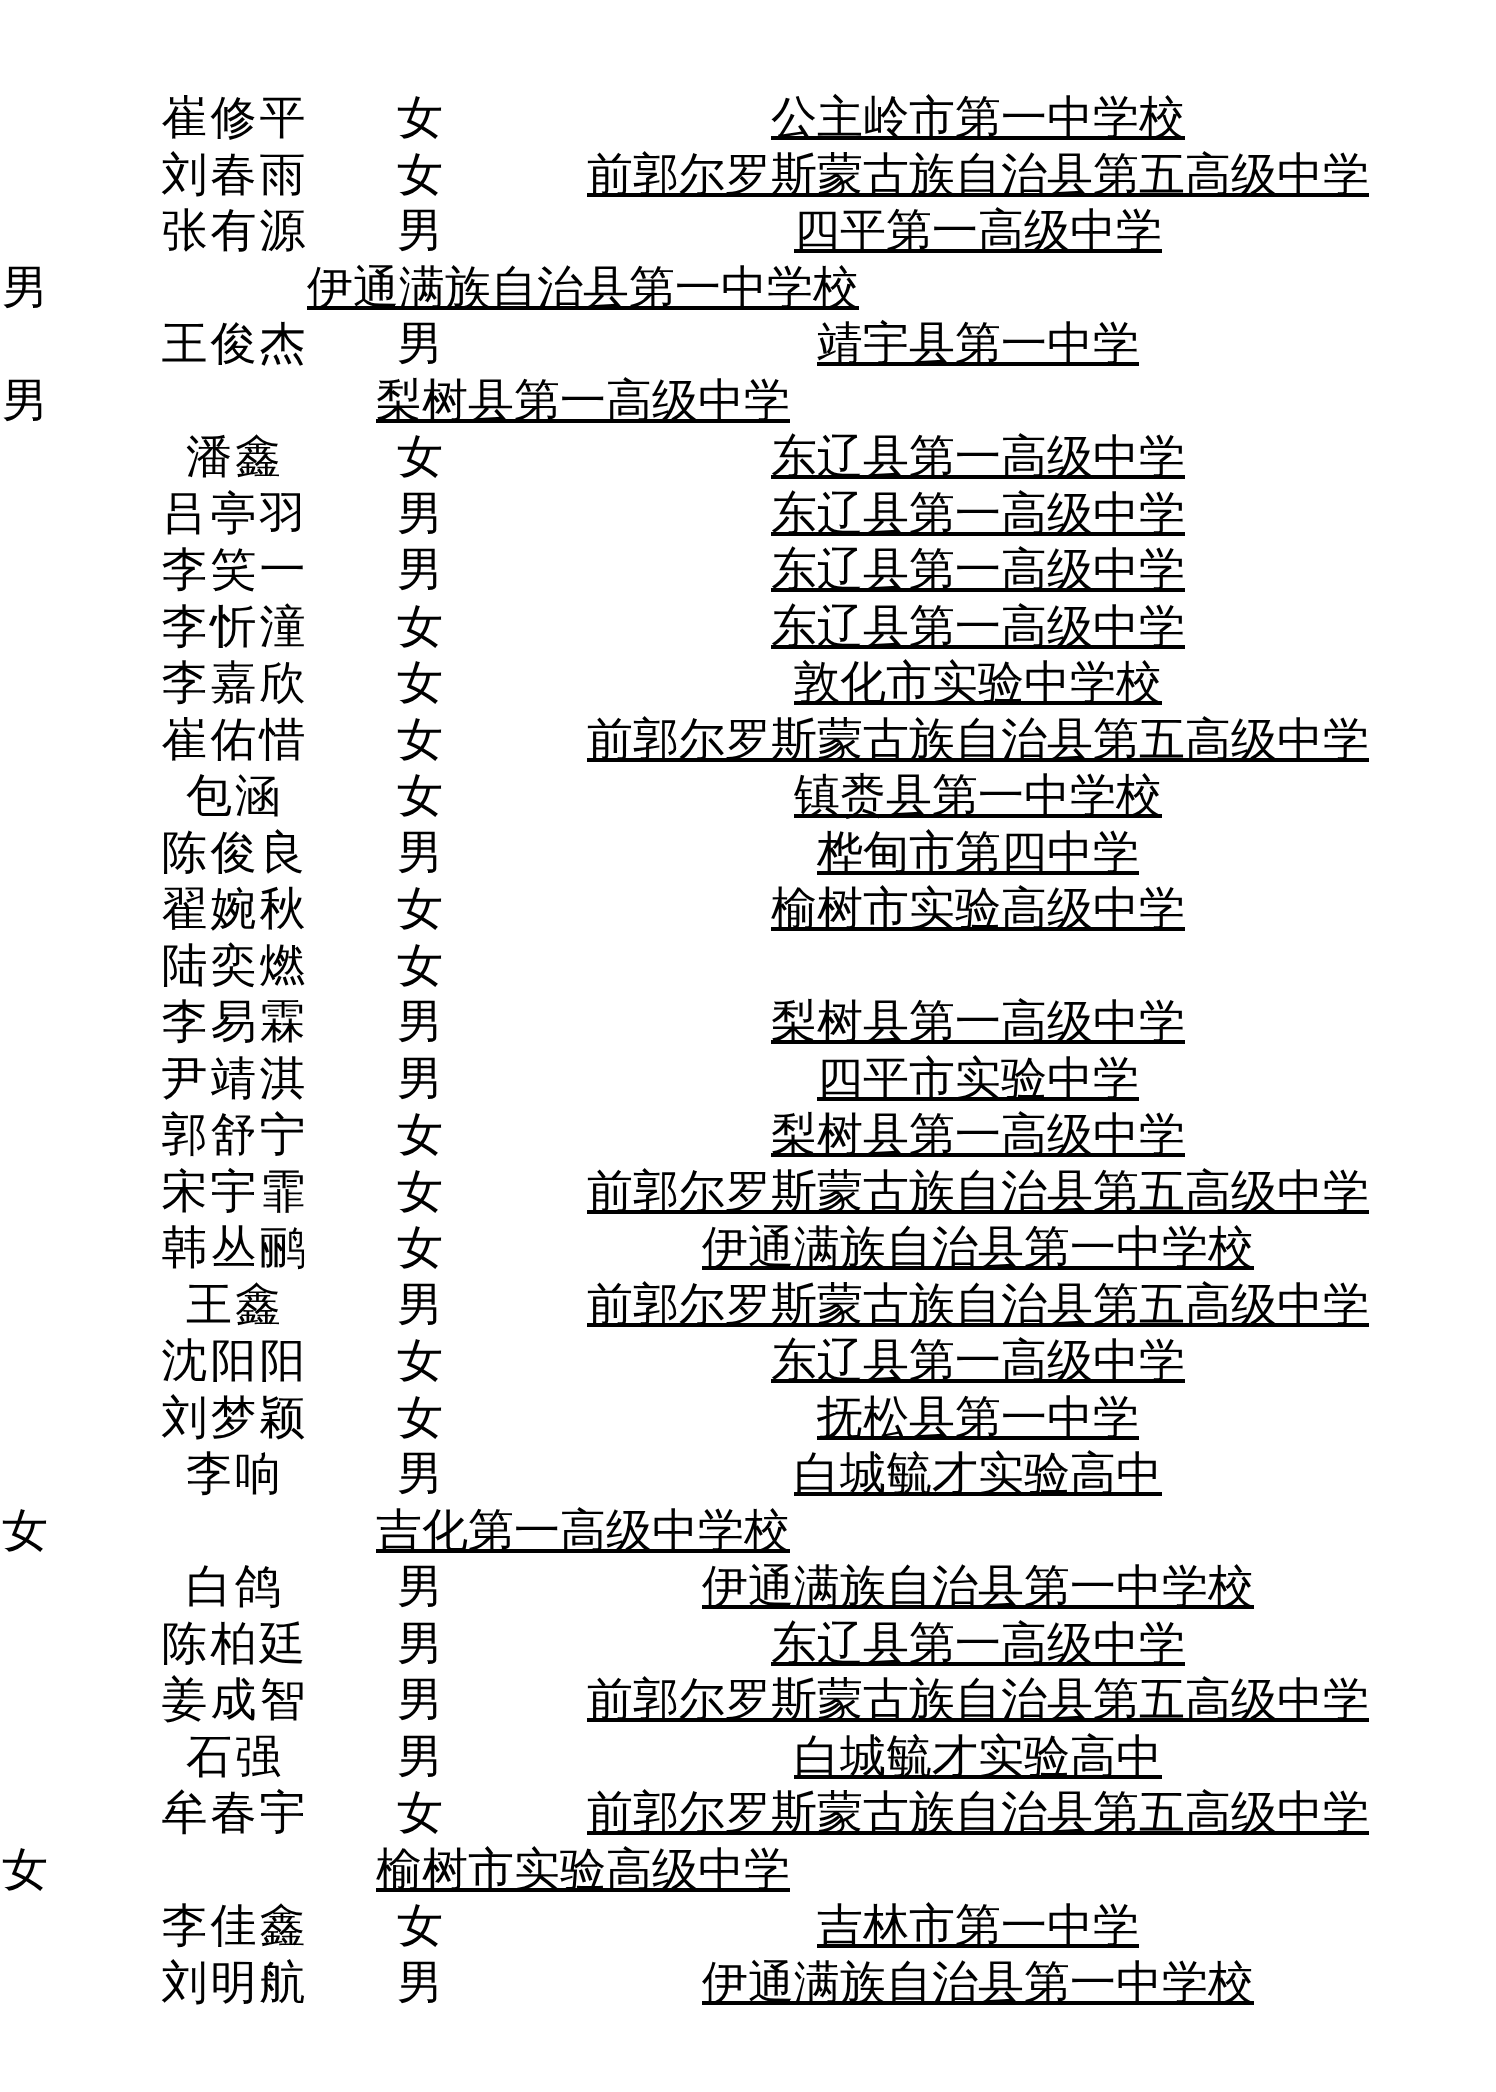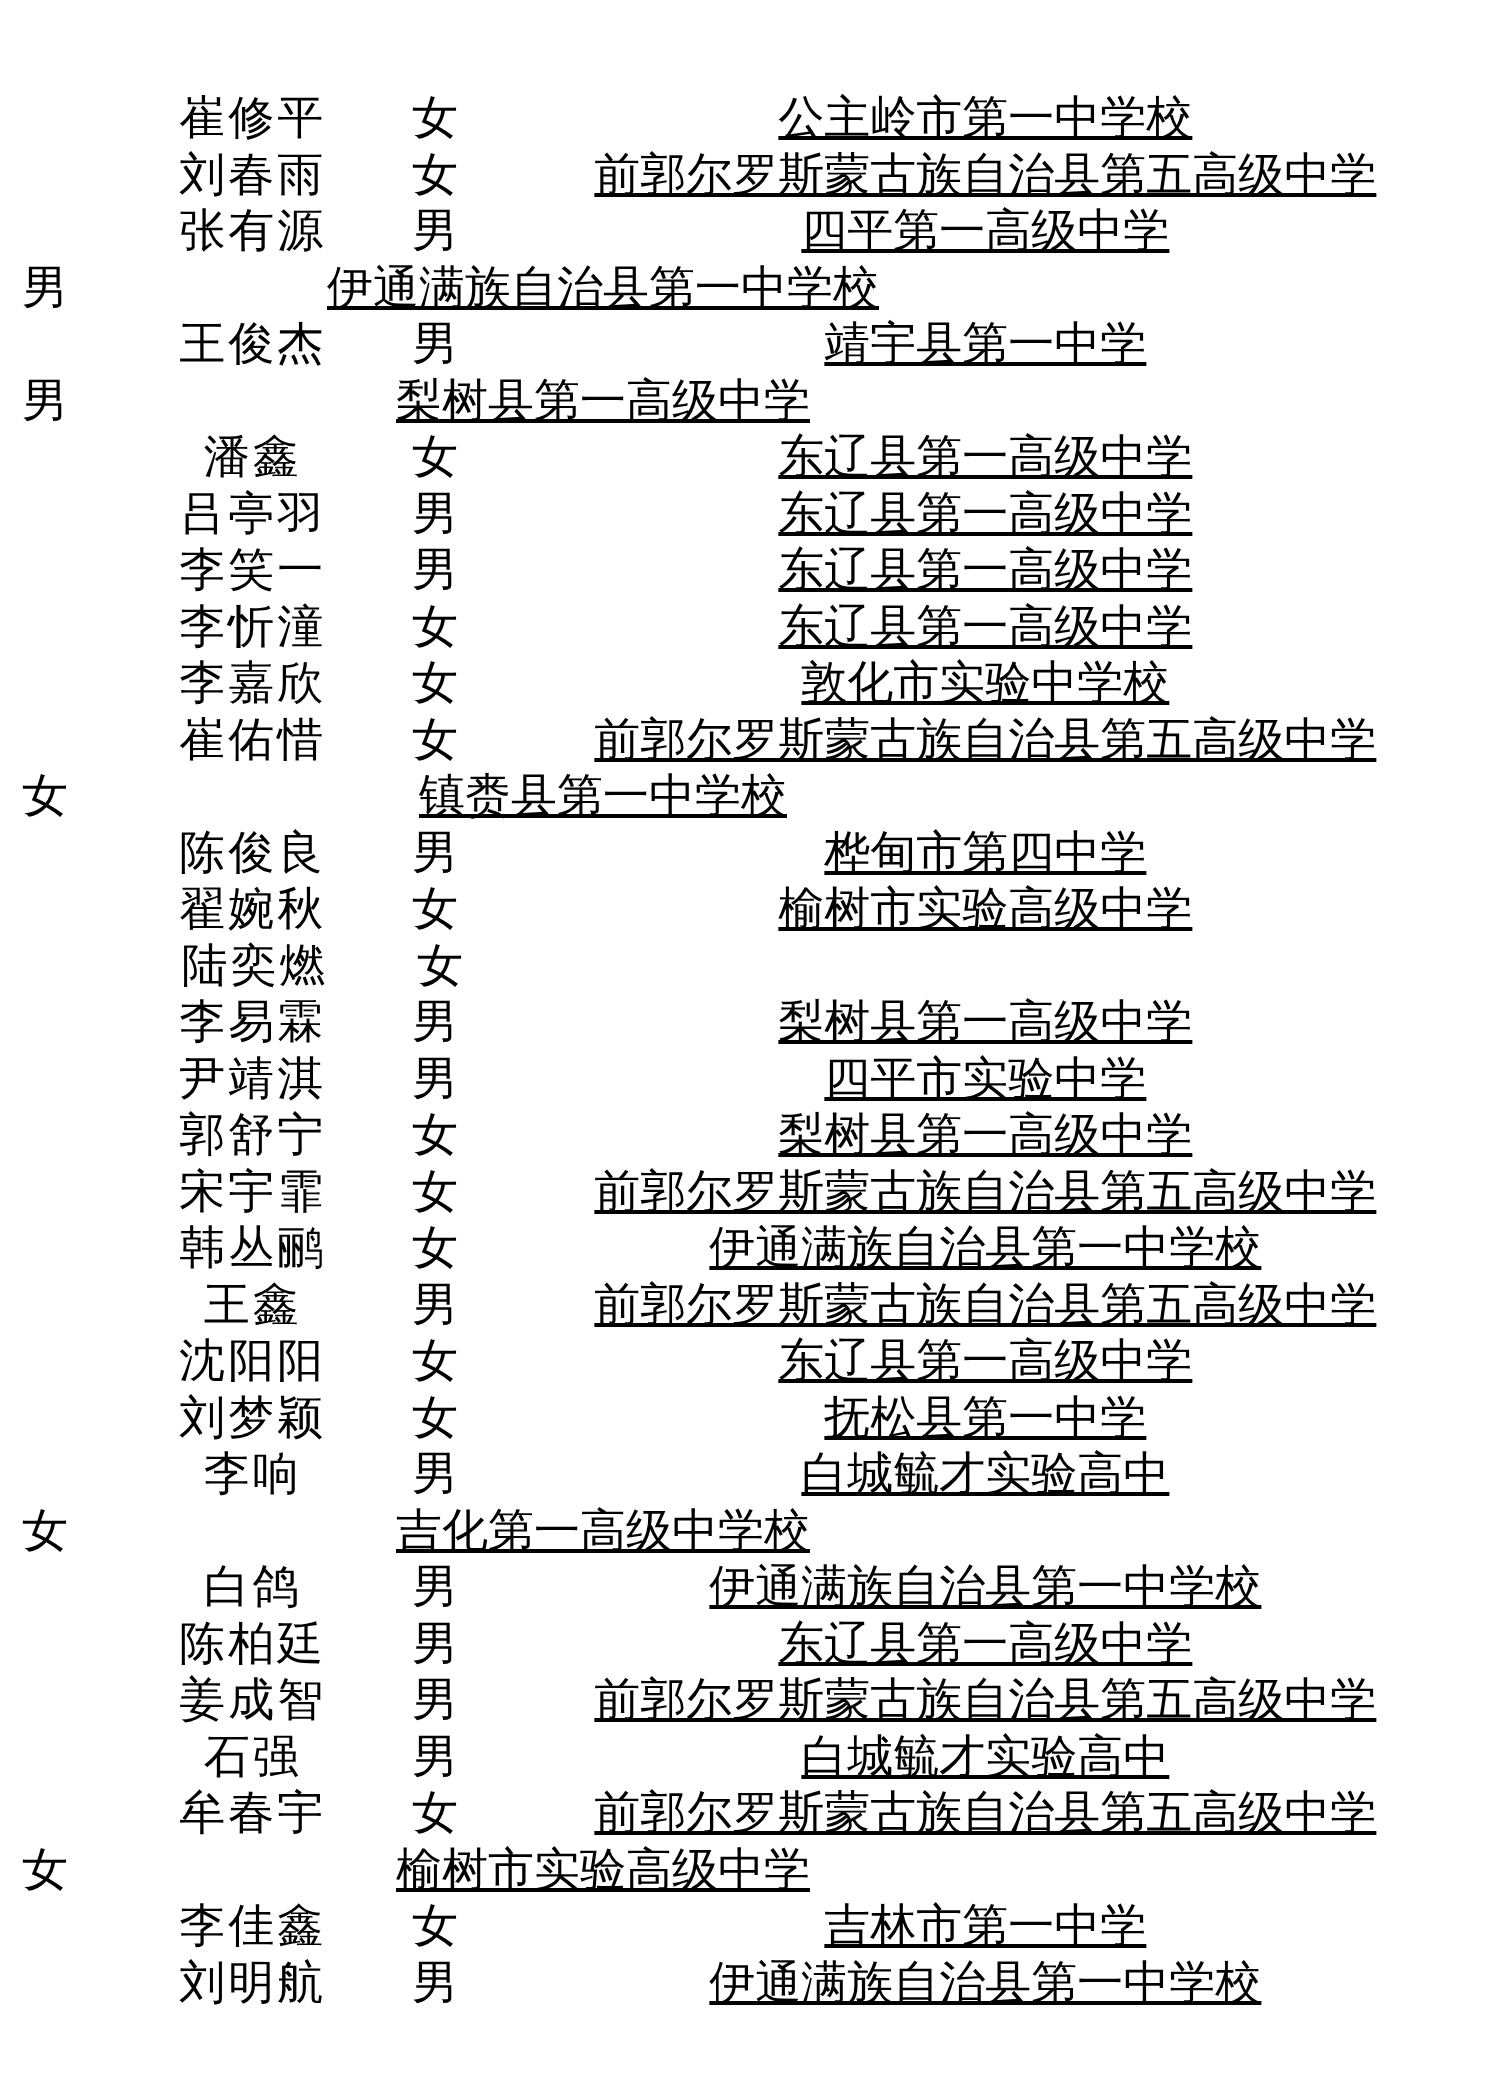--- a/index.html
+++ b/index.html
@@ -19,21 +19,20 @@
   .roster {
     position: absolute;
     top: 90px;
     left: 0;
     width: 1496px;
   }
   .roster-row {
     display: flex;
     height: 56.5px;
     align-items: center;
-    padding-left: 20px;
   }
   .cell {
     font-size: 46px;
     line-height: 56.5px;
     text-align: center;
     white-space: nowrap;
     overflow: visible;
   }
   .cell-name {
     margin-left: 75px;
@@ -118,20 +117,21 @@
     <div class="cell cell-school">敦化市实验中学校</div>
   </div>
 
   <div class="roster-row">
     <div class="cell cell-name">崔佑惜</div>
     <div class="cell cell-gender">女</div>
     <div class="cell cell-school">前郭尔罗斯蒙古族自治县第五高级中学</div>
   </div>
 
   <div class="roster-row">
+    <div class="cell cell-name">包涵</div>
     <div class="cell cell-gender">女</div>
     <div class="cell cell-school">镇赉县第一中学校</div>
   </div>
 
   <div class="roster-row">
     <div class="cell cell-name">陈俊良</div>
     <div class="cell cell-gender">男</div>
     <div class="cell cell-school">桦甸市第四中学</div>
   </div>
 

